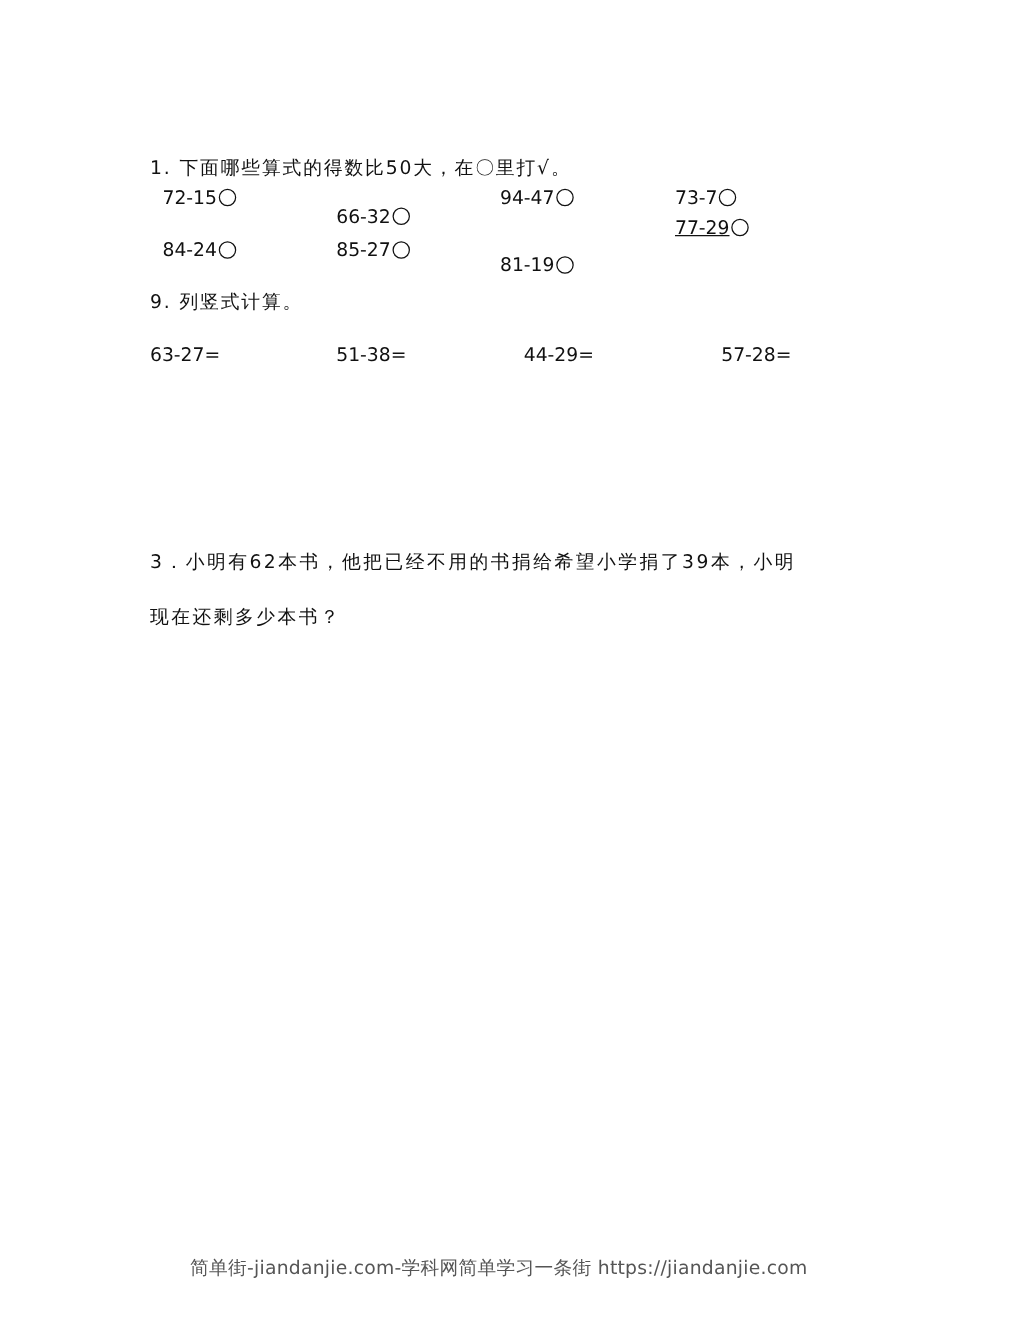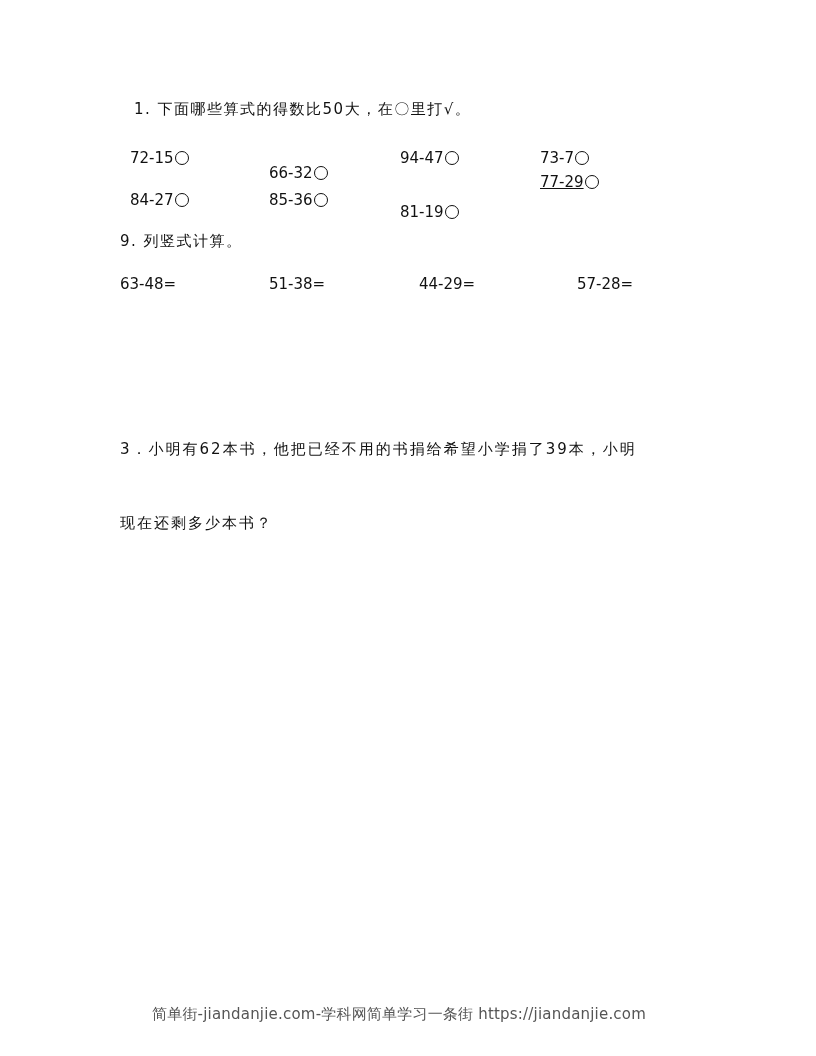--- a/index.html
+++ b/index.html
@@ -11,37 +11,37 @@
     .circle { display: inline-block; width: 14px; height: 14px; border: 1.2px solid #111;
       border-radius: 50%; vertical-align: -2px; margin-left: 1px; box-sizing: border-box; }
     .footer { font-size: 15px; color: #555; letter-spacing: 0.2px; text-align: center; }
     .problem { font-size: 15px; letter-spacing: 2px; }
   </style>
 </head>
 <body>
 
 <div>
 
-  <div class="abs q-title" style="left:120px; top:100px;margin-left:14px;">1. 下面哪些算式的得数比50大，在〇里打√。</div>
+  <div class="abs q-title" style="left:120px; top:125px;">1. 下面哪些算式的得数比50大，在〇里打√。</div>
 
   <div class="abs expr" style="left:130px; top:149px;"><span>72-15</span><span class="circle"></span></div>
   <div class="abs expr" style="left:269px; top:164px;"><span>66-32</span><span class="circle"></span></div>
   <div class="abs expr" style="left:400px; top:149px;"><span>94-47</span><span class="circle"></span></div>
   <div class="abs expr" style="left:540px; top:149px;"><span>73-7</span><span class="circle"></span></div>
 
-  <div class="abs expr" style="left:130px; top:191px;"><span>84-27</span><span class="circle"></span></div>
-  <div class="abs expr" style="left:269px; top:191px;"><span>85-36</span><span class="circle"></span></div>
+  <div class="abs expr" style="left:130px; top:191px;"><span>84-24</span><span class="circle"></span></div>
+  <div class="abs expr" style="left:269px; top:191px;"><span>85-27</span><span class="circle"></span></div>
   <div class="abs expr" style="left:400px; top:203px;"><span>81-19</span><span class="circle"></span></div>
   <div class="abs expr" style="left:540px; top:173px;text-decoration:underline;"><span>77-29</span><span class="circle"></span></div>
 
   <div class="abs q-title" style="left:120px; top:232px;">9.  列竖式计算。</div>
 
-  <div class="abs expr" style="left:120px; top:275px;">63-48=</div>
+  <div class="abs expr" style="left:120px; top:275px;">63-27=</div>
   <div class="abs expr" style="left:269px; top:275px;">51-38=</div>
   <div class="abs expr" style="left:419px; top:275px;">44-29=</div>
   <div class="abs expr" style="left:577px; top:275px;">57-28=</div>
 
   <div class="abs problem" style="left:120px; top:440px;">3．小明有62本书，他把已经不用的书捐给希望小学捐了39本，小明</div>
-  <div class="abs problem" style="left:120px; top:484px;margin-top:30px;">现在还剩多少本书？</div>
+  <div class="abs problem" style="left:120px; top:484px;">现在还剩多少本书？</div>
 
   <div class="abs footer" style="left:152px; top:1005px;">简单街-jiandanjie.com-学科网简单学习一条街 https://jiandanjie.com</div>
 
 </div>
 
 </body></html>

